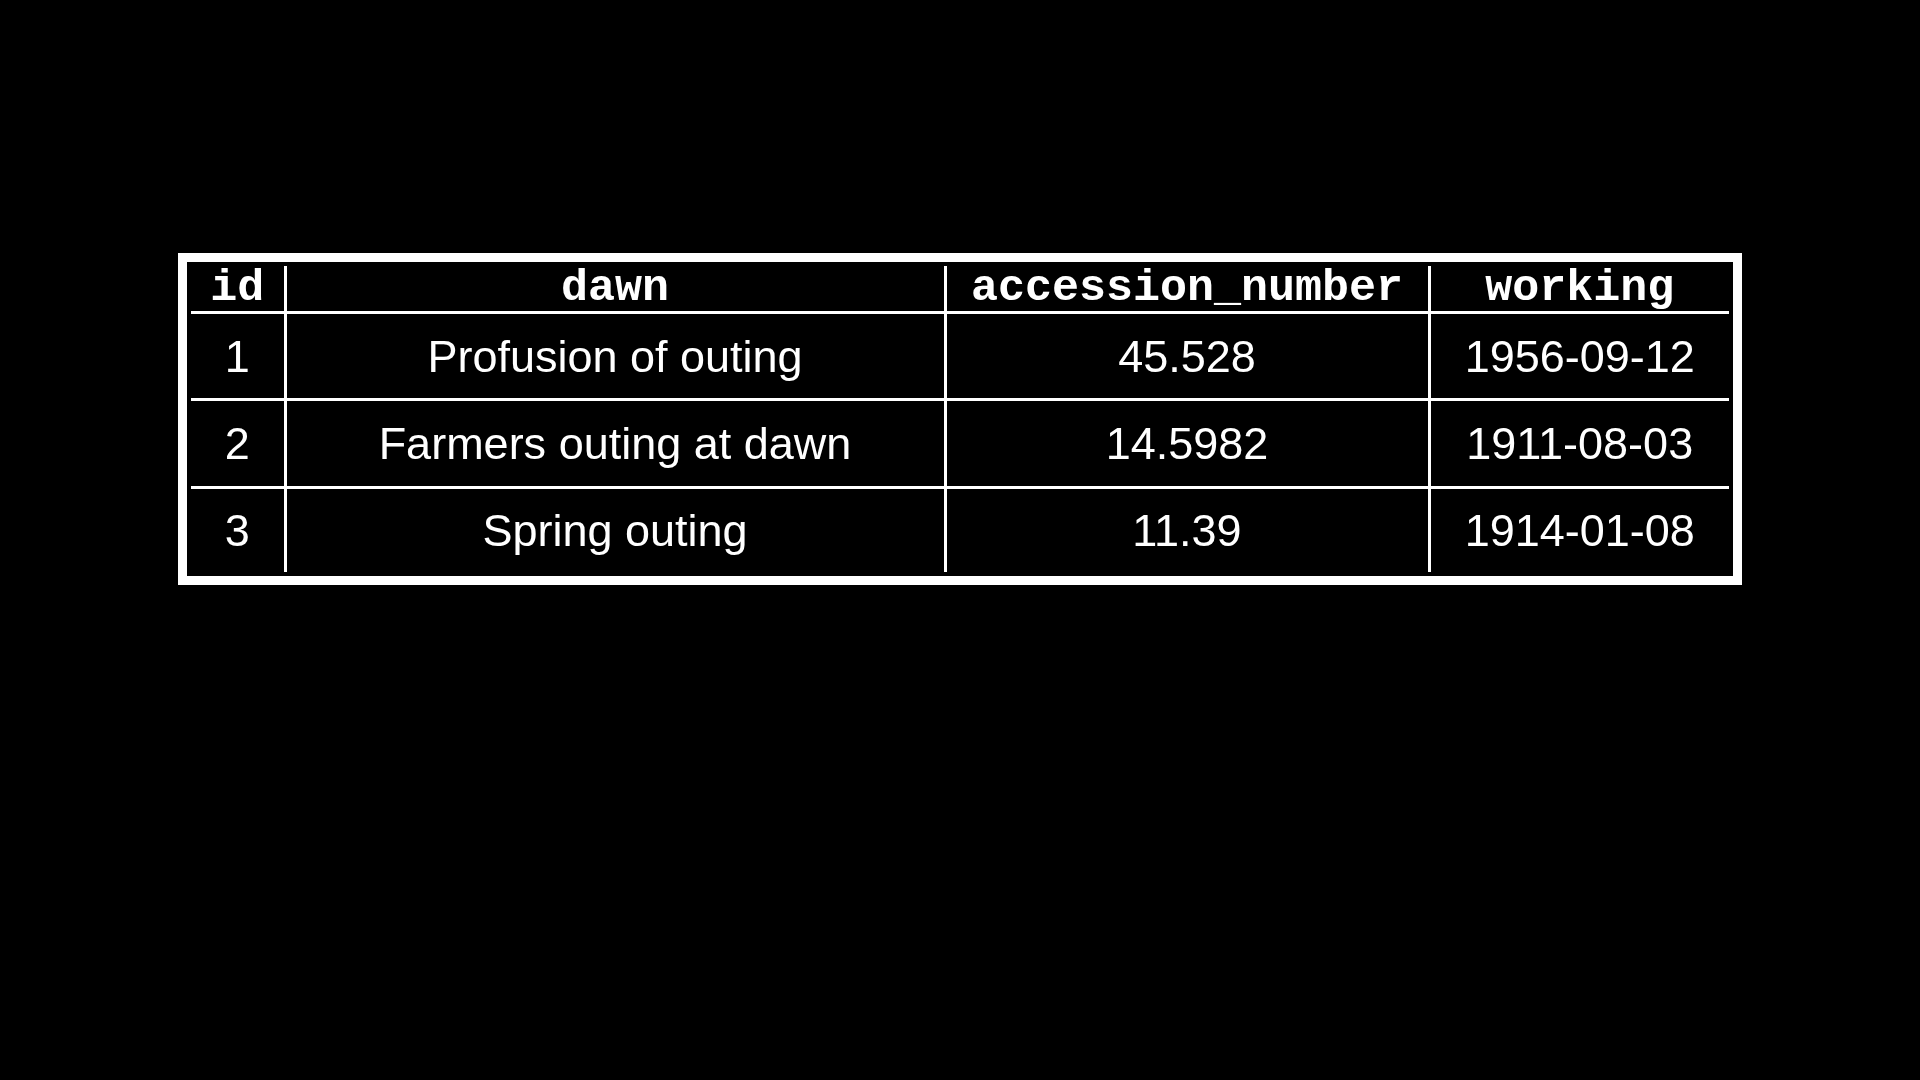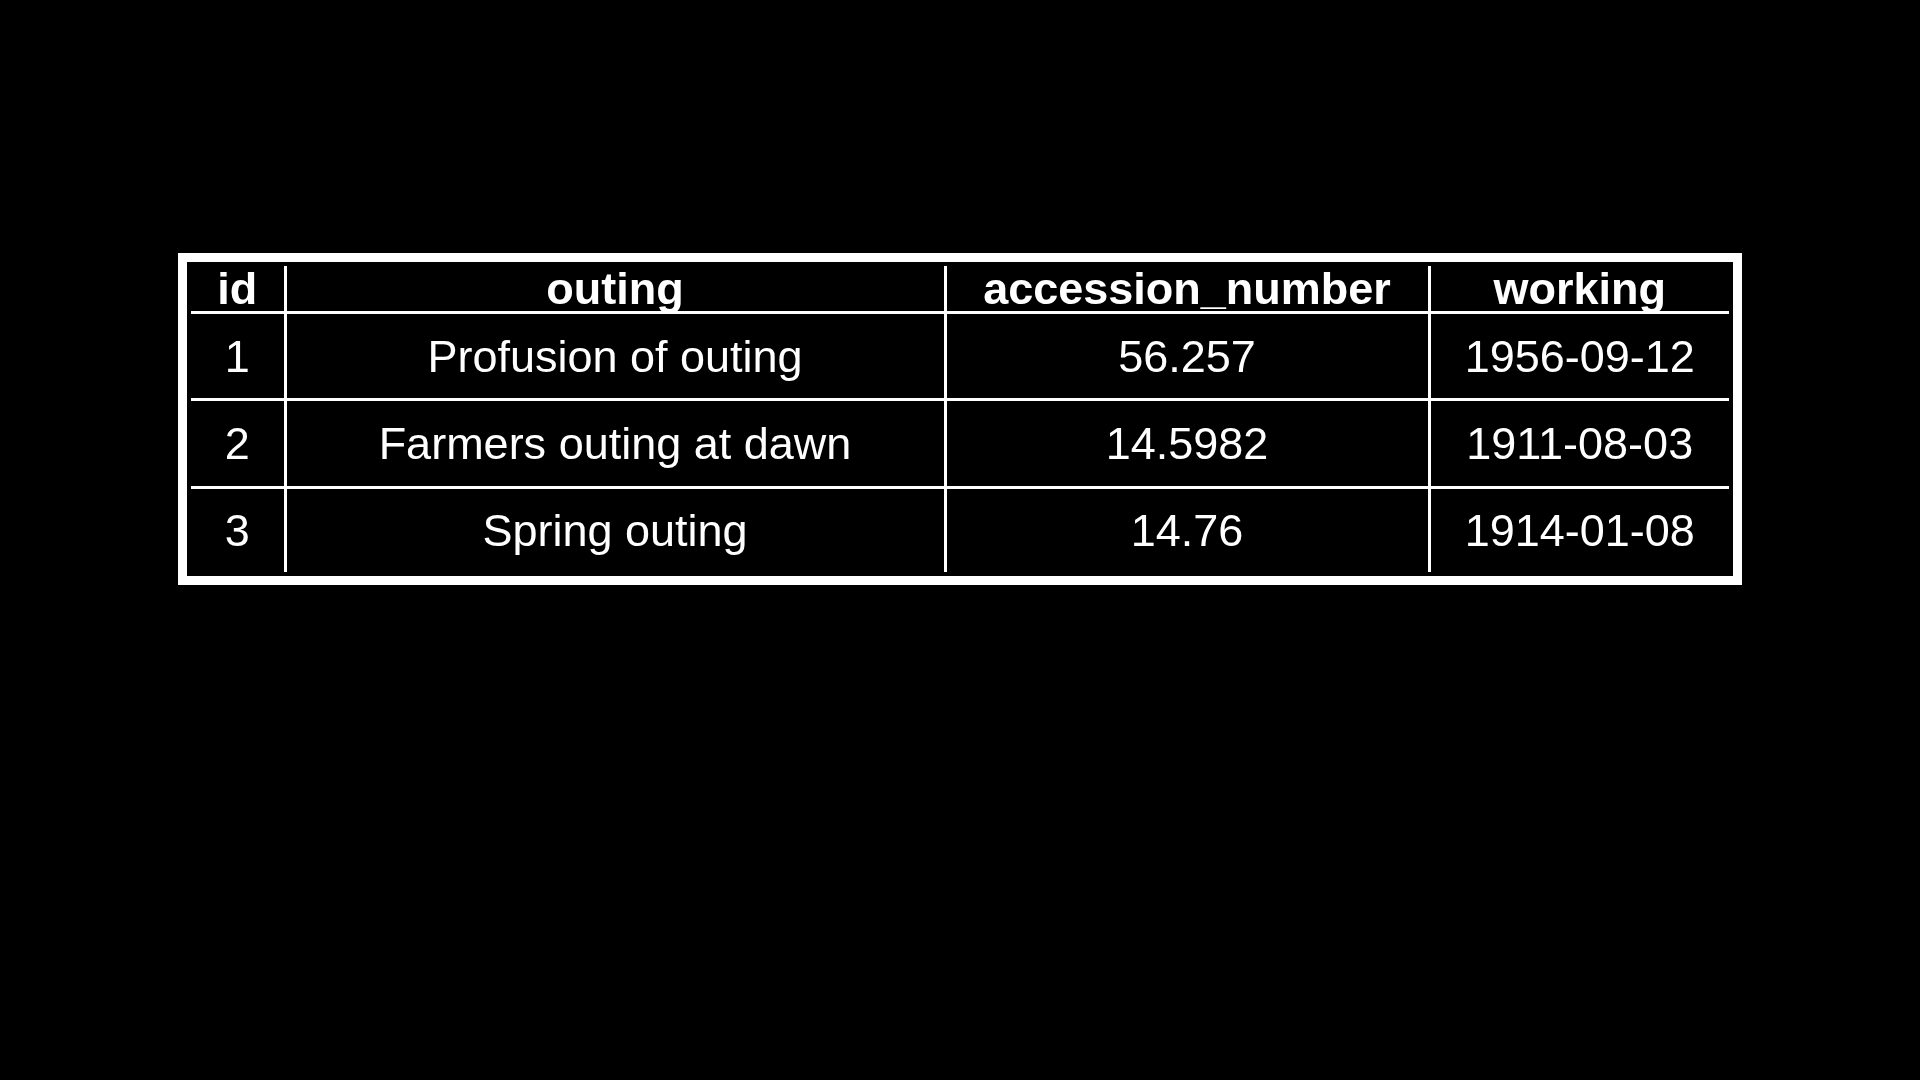--- a/index.html
+++ b/index.html
@@ -43,60 +43,61 @@
     padding: 0;
     font-size: 45px;
     line-height: 1;
     white-space: nowrap;
     overflow: hidden;
     color: #ffffff;
     background: #000000;
   }
   .grid th {
     font-weight: 700;
+    font-family: Liberation Mono, monospace;
   }
   .grid td {
     font-weight: 400;
   }
 </style>
 </head>
 <body>
 
 <div class="stage">
   <div class="table-frame">
     <table class="grid">
       <colgroup>
         <col style="width:94px">
         <col style="width:660px">
         <col style="width:484px">
         <col>
       </colgroup>
       <thead>
         <tr>
           <th>id</th>
-          <th>outing</th>
+          <th>dawn</th>
           <th>accession_number</th>
           <th>working</th>
         </tr>
       </thead>
       <tbody>
         <tr>
           <td>1</td>
           <td>Profusion of outing</td>
-          <td>56.257</td>
+          <td>45.528</td>
           <td>1956-09-12</td>
         </tr>
         <tr>
           <td>2</td>
           <td>Farmers outing at dawn</td>
           <td>14.5982</td>
           <td>1911-08-03</td>
         </tr>
         <tr>
           <td>3</td>
           <td>Spring outing</td>
-          <td>14.76</td>
+          <td>11.39</td>
           <td>1914-01-08</td>
         </tr>
       </tbody>
     </table>
   </div>
 </div>
 
 </body></html>

